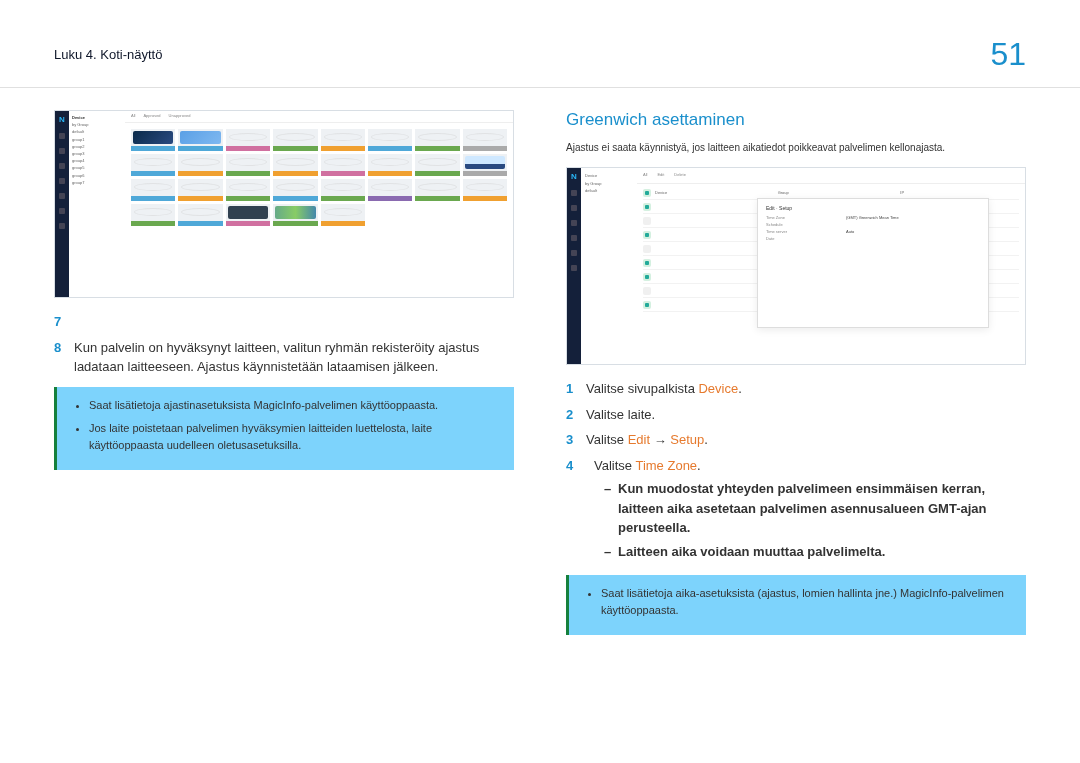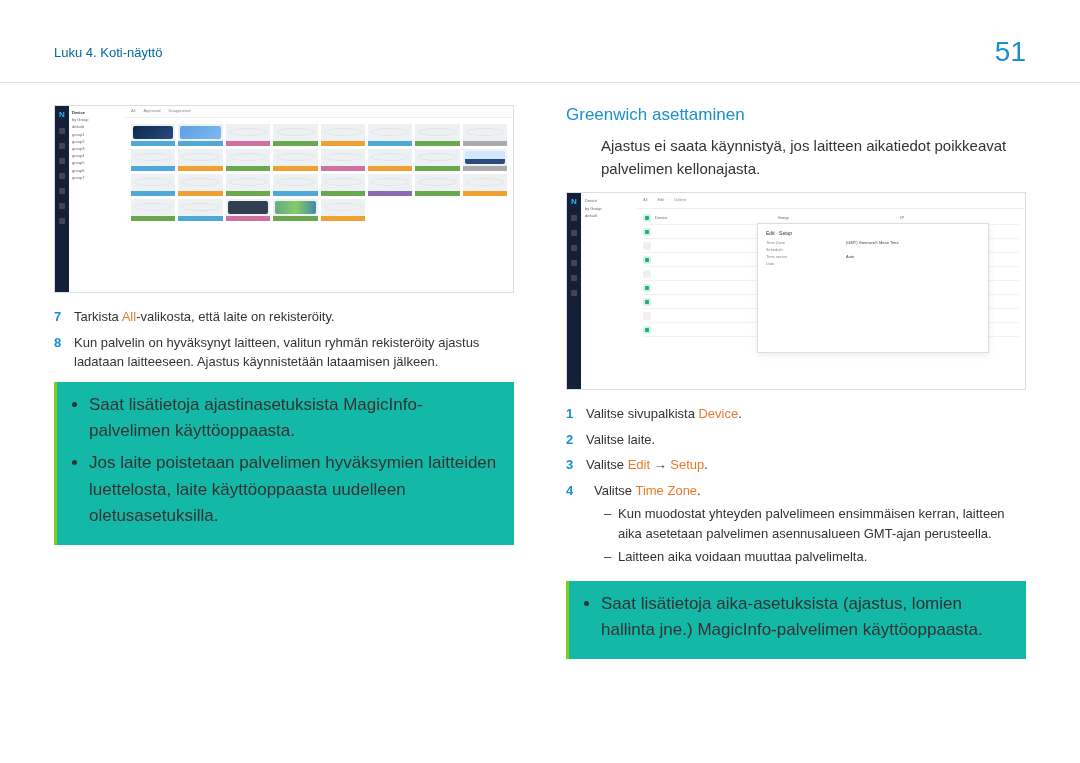--- a/index.html
+++ b/index.html
@@ -13,26 +13,26 @@
     position: relative;
   }
   .page-header {
     display: flex;
     justify-content: space-between;
     align-items: center;
     padding: 36px 54px 14px 54px;
     border-bottom: 1px solid #e0e0e0;
   }
   .breadcrumb {
-    color: #0369a1;
+    color: #0f172a;
     font-size: 13px;
   }
   .page-number {
     color: #1a8fcc;
-    font-size: 28px;
+    font-size: 32px;
     font-weight: 300;
     margin-left: 6px;
   }
   .content {
     display: flex;
     gap: 52px;
     padding: 22px 54px 0 54px;
   }
   .col { flex: 1; min-width: 0; }
   .col-left { max-width: 470px; }
@@ -117,37 +117,37 @@
   .ss2-dialog .row{display:flex;gap:20px;margin:2px 0;}
   .ss2-dialog .lbl{width:60px;color:#888;}
   .ss2-dialog .val{color:#444;}
   
   .ol { list-style: none; }
   .ol li { display: flex; gap: 10px; margin-bottom: 6px; line-height: 1.5; }
   .ol .num { color: #1a8fcc; font-weight: 600; min-width: 10px; }
   .accent { color: #e67a2e; }
   .arrow { font-weight: bold; }
   .note {
-    border-left: 3px solid #84cc16;
-    background: #14b8a6;
+    border-left: 3px solid #15803d;
+    background: #7dd3fc;
     padding: 10px 16px 10px 18px;
     margin-top: 10px;
-    font-size: 17px;
+    font-size: 11px;
     line-height: 1.55;
   }
   .note ul { list-style: disc; padding-left: 14px; }
   .note li { margin-bottom: 6px; }
   .section-title {
     color: #1a8fcc;
     font-size: 17px;
     font-weight: 500;
     margin-bottom: 10px;
   }
-  .lead { font-size: 15px; line-height: 1.5; margin-bottom: 12px; margin-left: 35px; }
-  .sub-ul { list-style: none; padding-left: 10px; margin-top: 4px; }
+  .lead { font-size: 10px; line-height: 1.5; margin-bottom: 12px; }
+  .sub-ul { list-style: none; padding-left: 10px; margin-top: 4px; font-weight: bold; }
   .sub-ul li { position: relative; padding-left: 14px; margin-bottom: 4px; line-height:1.5; display:block; }
   .sub-ul li::before { content: "–"; position: absolute; left: 0; color: #333; }
 </style>
 </head>
 <body>
 
 <header class="page-header">
   <div class="breadcrumb">Luku 4. Koti-näyttö</div>
   <div class="page-number">51</div>
 </header>
@@ -273,23 +273,20 @@
           <div class="tile">
               <div class="bar c-orange"></div>
             </div>
         </div>
       </div>
     </div>
 
     <ul class="ol">
       <li>
         <span class="num">7</span>
-        <span>
-          <span>Tarkista </span><span class="accent">All</span><span>-valikosta, että laite on rekisteröity.</span>
-        </span>
       </li>
       <li>
         <span class="num">8</span>
         <span>Kun palvelin on hyväksynyt laitteen, valitun ryhmän rekisteröity ajastus ladataan laitteeseen. Ajastus käynnistetään lataamisen jälkeen.</span>
       </li>
     </ul>
 
     <div class="note">
       <ul>
         <li>Saat lisätietoja ajastinasetuksista MagicInfo-palvelimen käyttöoppaasta.</li>

